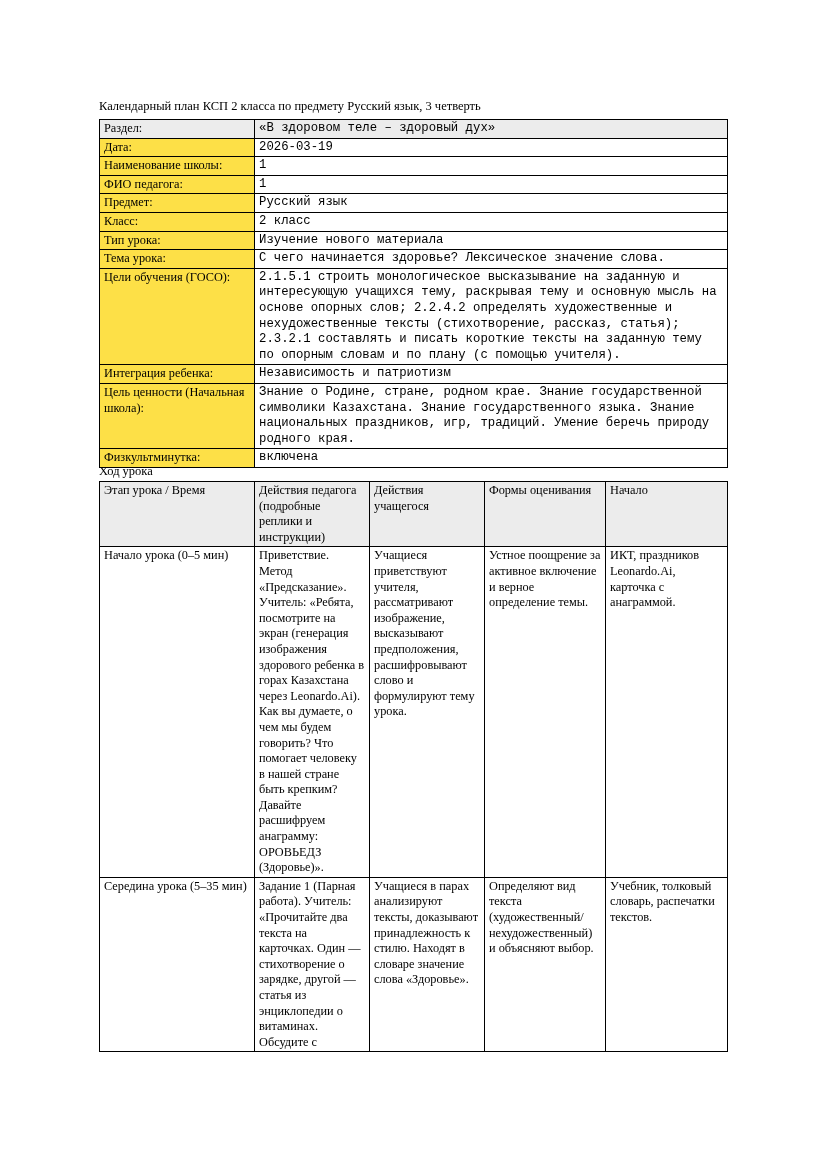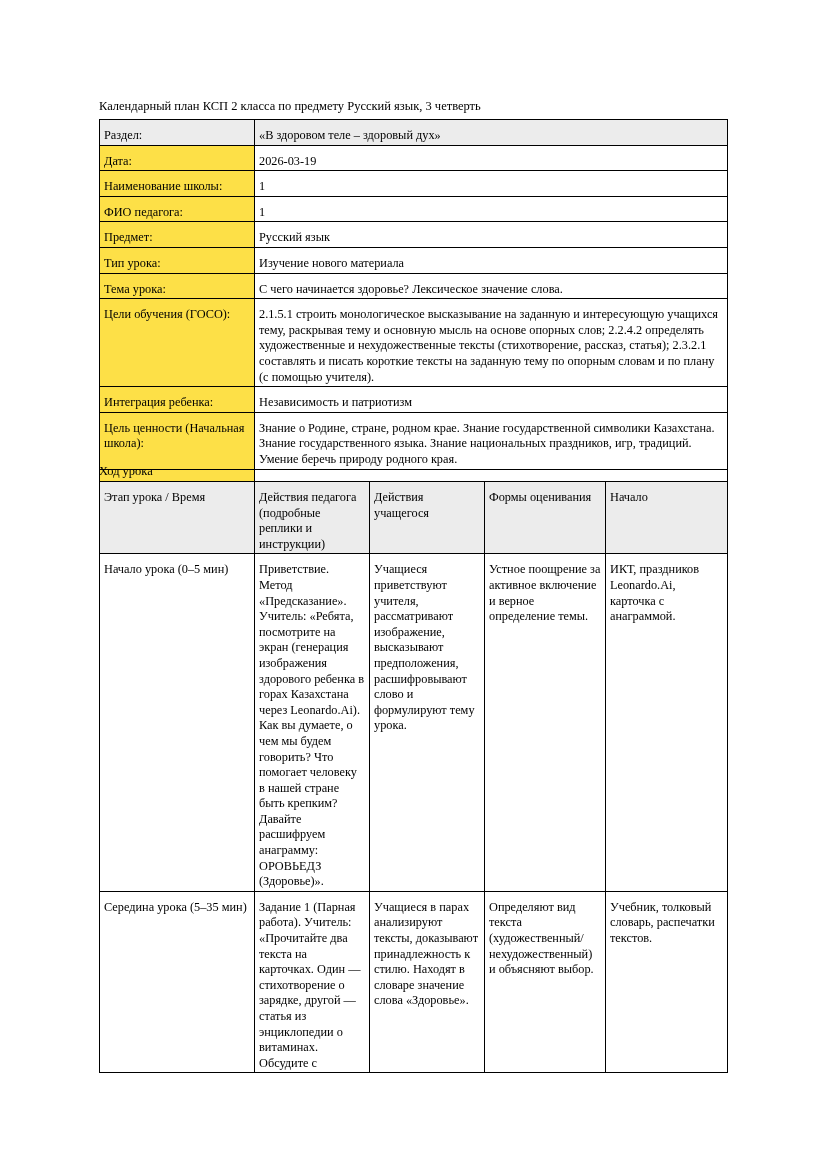--- a/index.html
+++ b/index.html
@@ -47,40 +47,41 @@
     table-layout: fixed;
     position: absolute;
     left: 99px;
     width: 628px;
     font-size: 12.3px;
     line-height: 15.6px;
   }
   table.doc-table td,
   table.doc-table th {
     border: 1px solid #000000;
-    padding: 8px 4px 1px 4px;
+    padding: 1px 4px 1px 4px;
     vertical-align: top;
     text-align: left;
     font-weight: normal;
     word-wrap: break-word;
     overflow-wrap: break-word;
     hyphens: none;
   }
 
   
   #info-table {
     top: 119px;
   }
   #info-table col.c-label { width: 155px; }
   #info-table col.c-value { width: 473px; }
   #info-table td.label-cell {
     background: #fde047;
   }
   #info-table td.value-cell {
     background: #ffffff;
+    font-family: Liberation Mono, monospace;
   }
   #info-table tr.row-shaded td {
     background: #ececec;
   }
 
   
   #flow-table {
     top: 481px;
   }
   #flow-table col.c1 { width: 155px; }
@@ -123,20 +124,24 @@
       </tr>
       <tr>
         <td class="label-cell">ФИО педагога:</td>
         <td class="value-cell">1</td>
       </tr>
       <tr>
         <td class="label-cell">Предмет:</td>
         <td class="value-cell">Русский язык</td>
       </tr>
       <tr>
+        <td class="label-cell">Класс:</td>
+        <td class="value-cell">2 класс</td>
+      </tr>
+      <tr>
         <td class="label-cell">Тип урока:</td>
         <td class="value-cell">Изучение нового материала</td>
       </tr>
       <tr>
         <td class="label-cell">Тема урока:</td>
         <td class="value-cell">С чего начинается здоровье? Лексическое значение слова.</td>
       </tr>
       <tr>
         <td class="label-cell">Цели обучения (ГОСО):</td>
         <td class="value-cell">2.1.5.1 строить монологическое высказывание на заданную и интересующую учащихся тему, раскрывая тему и основную мысль на основе опорных слов; 2.2.4.2 определять художественные и нехудожественные тексты (стихотворение, рассказ, статья); 2.3.2.1 составлять и писать короткие тексты на заданную тему по опорным словам и по плану (с помощью учителя).</td>

